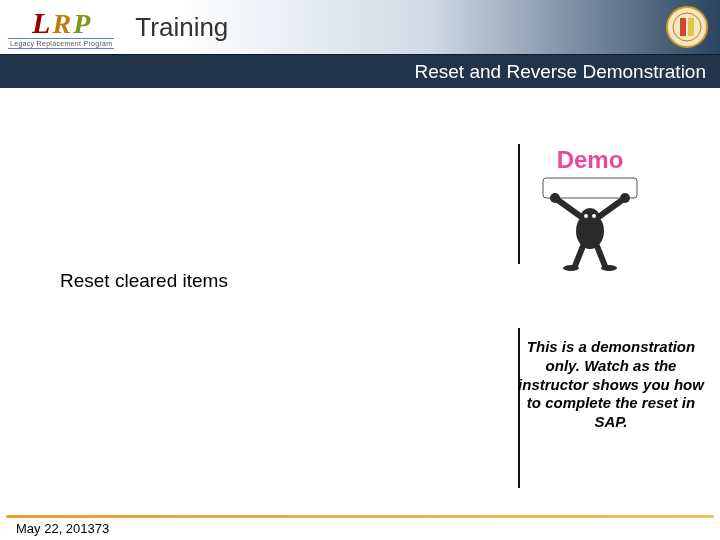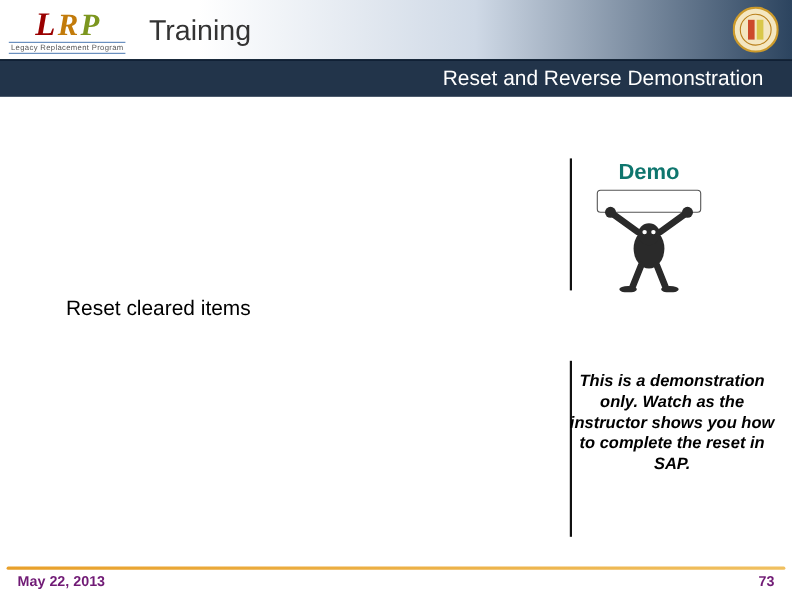--- a/index.html
+++ b/index.html
@@ -11,37 +11,37 @@
   .lrp-text { display: flex; align-items: baseline; gap: 2px; }
   .lrp-main { font-family: Georgia, serif; font-style: italic; font-weight: 600; }
   .lrp-L { color: #9a0000; font-size: 30px; }
   .lrp-R { color: #c27b0b; font-size: 28px; }
   .lrp-P { color: #7c961f; font-size: 28px; }
   .lrp-tag { font-size: 7px; color: #555; border-top: 1px solid #5a84b8; border-bottom: 1px solid #5a84b8; letter-spacing: 0.3px; padding: 1px 2px; margin-top: -2px; }
   .section-title { font-size: 26px; color: #333; margin-left: 21px; font-weight: 400; }
   .seal { position: absolute; right: 12px; top: 6px; width: 42px; height: 42px; }
   .seal svg { width: 100%; height: 100%; }
 
-  .subheader { height: 34px; background: #22344a; color: #fff; display: flex; align-items: center; justify-content: flex-end; padding-right: 26px; font-size: 19px; position: relative; border-top: 1px solid #0b1b2e; }
+  .subheader { height: 34px; background: #22344a; color: #fff; display: flex; align-items: center; justify-content: flex-end; padding-right: 14px; font-size: 19px; position: relative; border-top: 1px solid #0b1b2e; }
   .subheader::before { content: ""; position: absolute; left: 0; top: -1px; right: 0; height: 1px; background: #0b1b2e; }
 
   .content { position: relative; height: 420px; }
   .walkthrough { position: absolute; left: 34px; top: 70px; width: 420px; font-size: 22px; font-weight: 700; text-align: center; line-height: 1.25; }
   .subhead { position: absolute; left: 60px; top: 182px; font-size: 19px; font-weight: 400; }
 
   .demo-fig { position: absolute; right: 70px; top: 58px; width: 120px; text-align: center; }
-  .demo-label { font-family: Verdana, sans-serif; font-size: 20px; font-weight: 700; color: #0f766e; margin-bottom: 2px; }
+  .demo-label { font-family: Verdana, sans-serif; font-size: 24px; font-weight: 700; color: #ec4899; margin-bottom: 2px; }
   .demo-svg { width: 110px; height: 95px; margin: 0 auto; display: block; }
 
   .vline-top { position: absolute; right: 200px; top: 56px; width: 0; height: 120px; border-left: 2px solid #111; }
   .vline-bot { position: absolute; right: 200px; top: 240px; width: 0; height: 160px; border-left: 2px solid #111; }
 
   .demo-text { position: absolute; right: 14px; top: 250px; width: 190px; font-size: 15px; font-style: italic; font-weight: 700; text-align: center; line-height: 1.25; }
 
-  .footer { position: absolute; left: 0; right: 0; bottom: 0; height: 32px; display: flex; align-items: flex-end; padding: 0 16px 4px 16px; justify-content: space-between; font-size: 13px; color: #701a75; font-weight: bold; }
+  .footer { position: absolute; left: 0; right: 0; bottom: 0; height: 32px; display: flex; align-items: flex-end; padding: 0 16px 4px 16px; justify-content: flex-start; font-size: 13px; color: #000000; }
   .footer::before { content: ""; position: absolute; left: 6px; right: 6px; bottom: 22px; height: 3px; background: linear-gradient(to right, #e8a02a, #f0c060); border-radius: 2px; }
 </style>
 </head>
 <body>
 
 <div class="header">
   <div class="logo-block">
     <div class="logo-lrp">
       <div class="lrp-text">
         <span class="lrp-main lrp-L">L</span>

